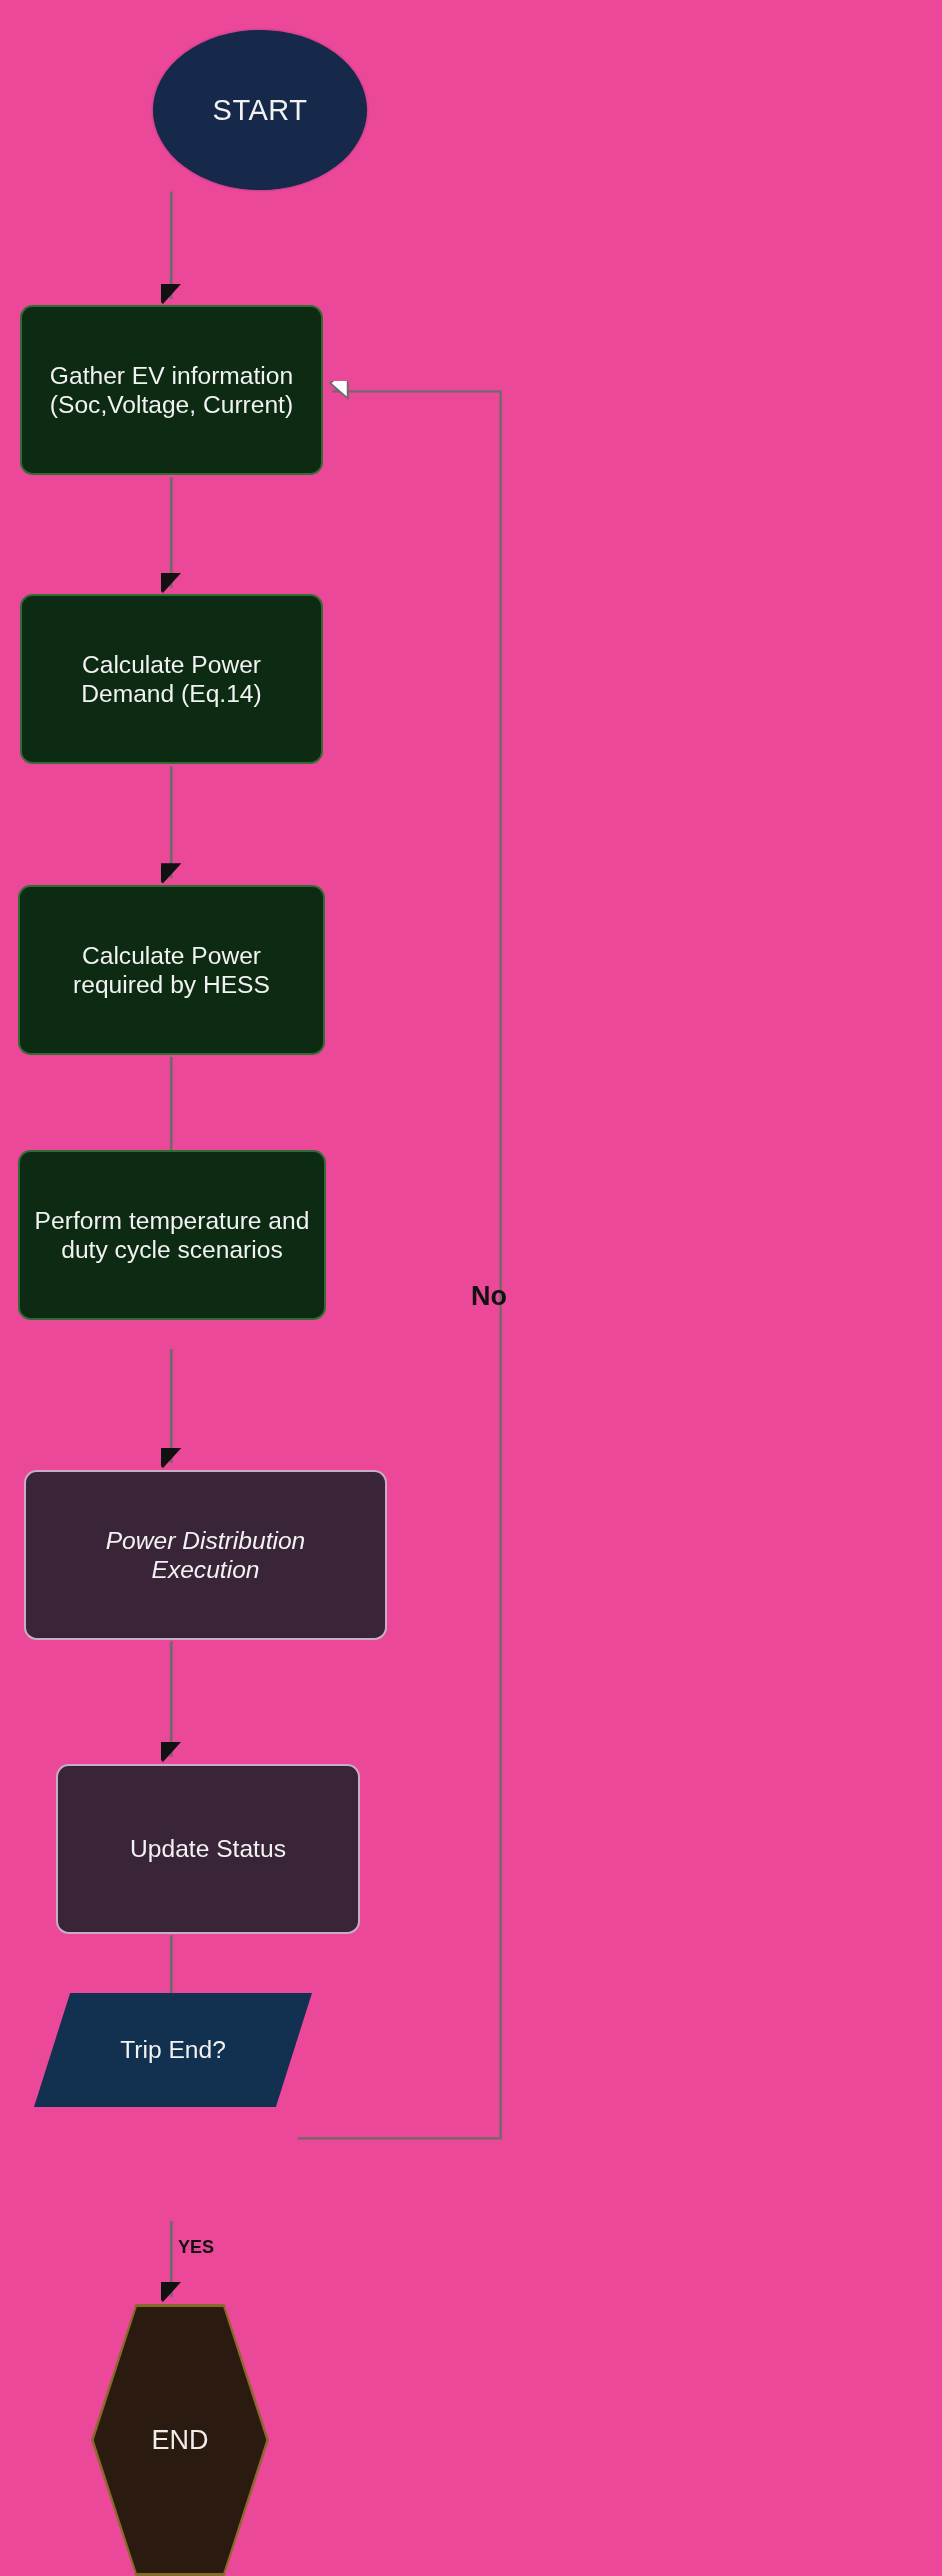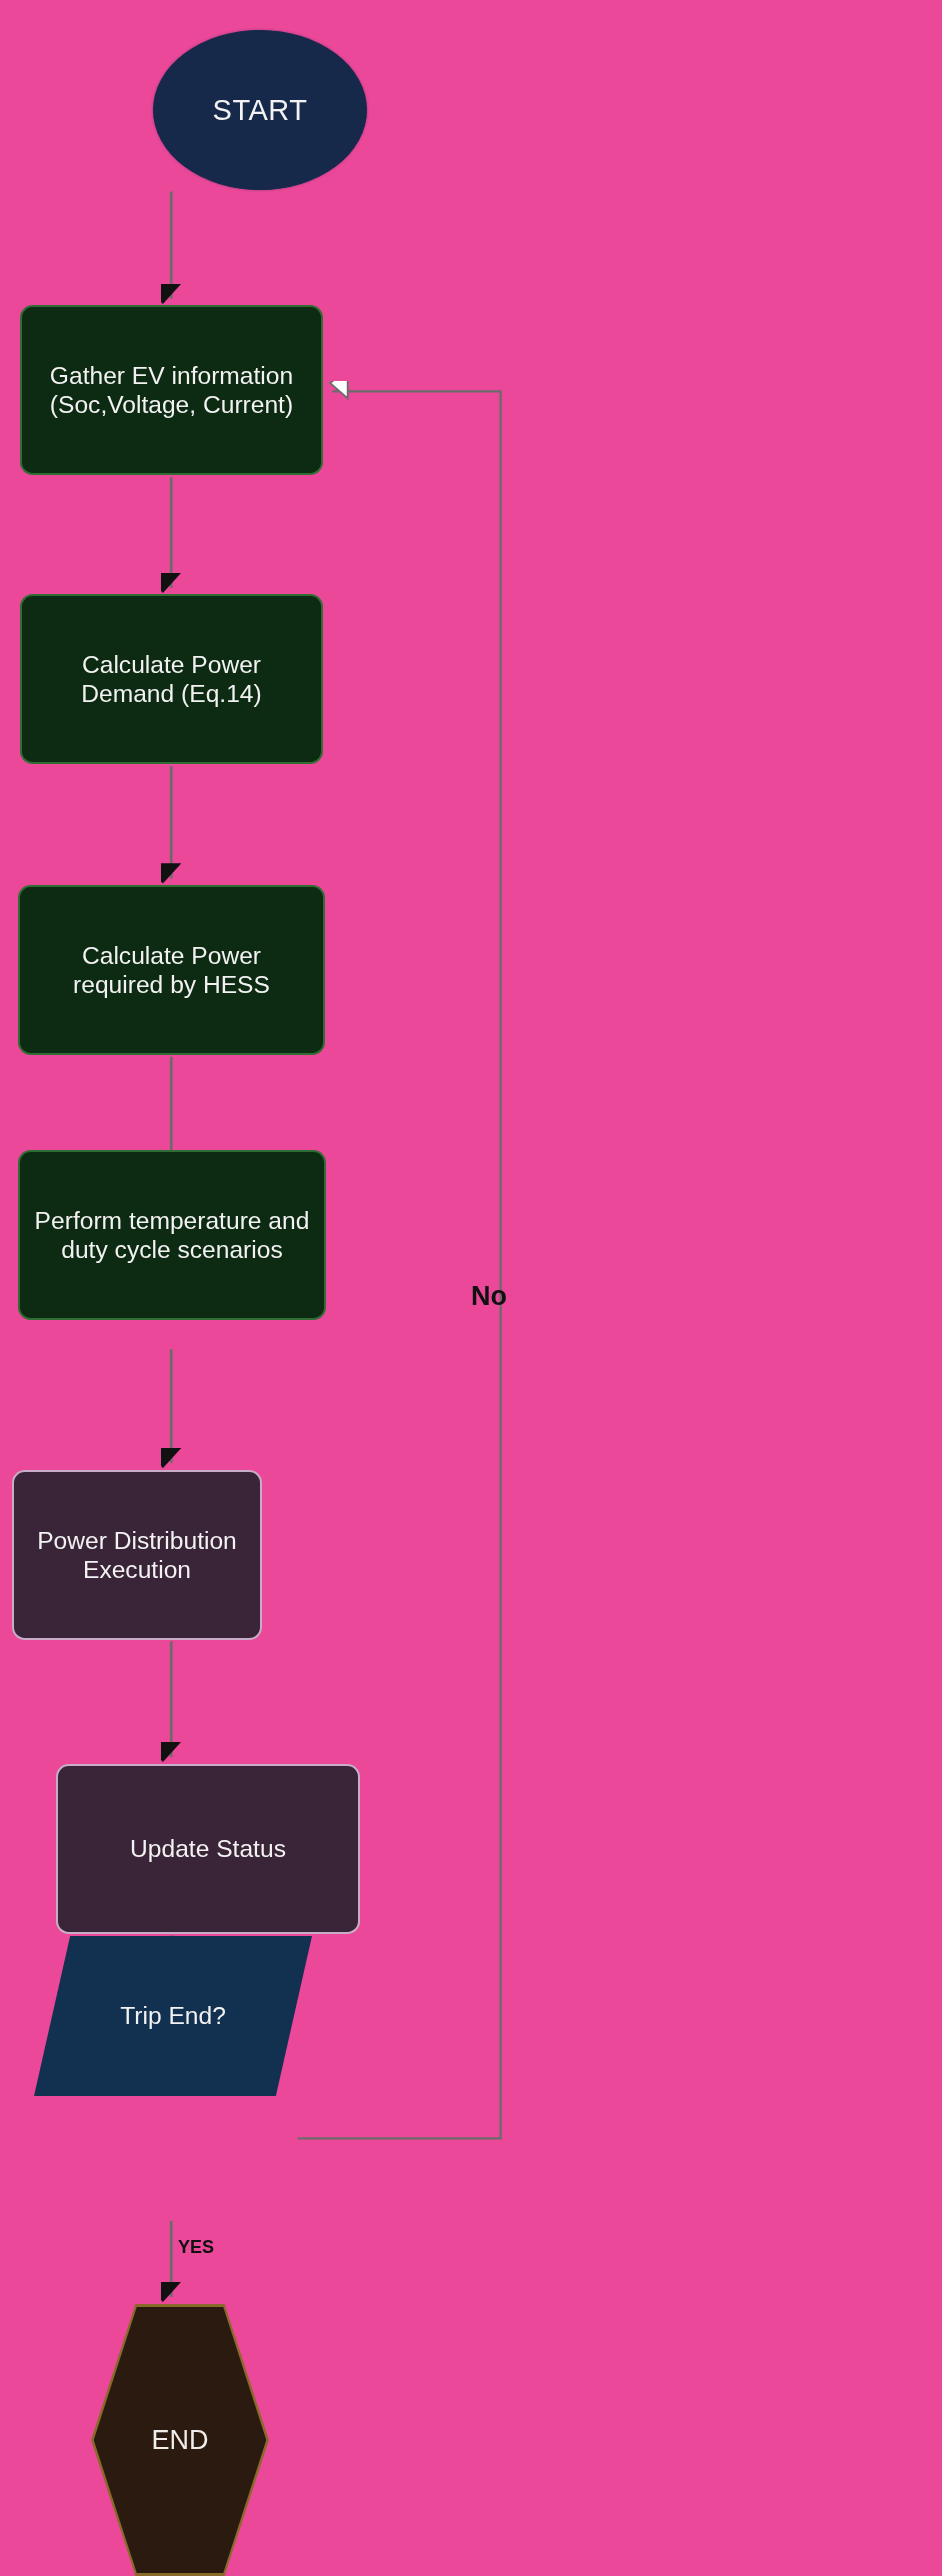--- a/index.html
+++ b/index.html
@@ -65,21 +65,21 @@
   .n-hess    { left: 18px;  top: 488px;  width: 307px; height: 94px; }
   .n-scen    { left: 18px;  top: 649px;  width: 308px; height: 94px; }
 
   
   .proc-plum {
     background: #3a2438;
     border: 2.7px solid #c7adc7;
     border-radius: 12.7px;
     font-size: 24.6px;
   }
-  .n-pde     { left: 12px;  top: 810px;  width: 250px; height: 94px; }
+  .n-pde     { left: 24px;  top: 810px;  width: 363px; height: 94px; font-style: italic; }
   .n-upd     { left: 20px;  top: 972px; width: 304px; height: 94px; }
 
   
   .n-trip {
     left: 34px;
     top: 1135px;
     width: 278px;
     height: 88px;
     background: #123050;
     border: none;
@@ -166,21 +166,21 @@
 required by HESS</div>
 
   <div class="node proc-green n-scen" style="top: 1150px; height: 170px;">Perform temperature and
 duty cycle scenarios</div>
 
   <div class="node proc-plum n-pde" style="top: 1470px; height: 170px;">Power Distribution
 Execution</div>
 
   <div class="node proc-plum n-upd" style="top: 1764px; height: 170px; margin-left: 36px;">Update Status</div>
 
-  <div class="node n-trip" style="top: 1936px; height: 160px;">Trip End?</div>
+  <div class="node n-trip" style="top: 1993px; height: 114px;">Trip End?</div>
 
   <div class="hex-wrap" style="top: 2304px; height: 272px;">
     <div class="hex-outer"></div>
     <div class="hex-inner">END</div>
   </div>
 
   <div class="edge-label lbl-no" style="top: 1281px;">No</div>
   <div class="edge-label lbl-yes" style="top: 2237px;">YES</div>
 
 </div>

